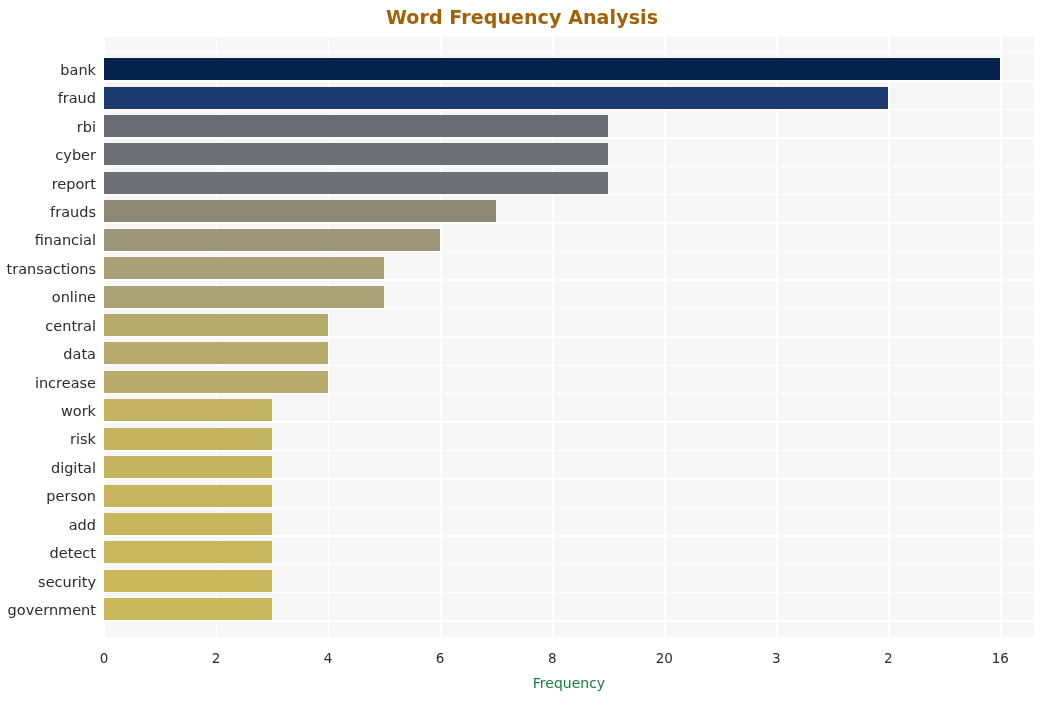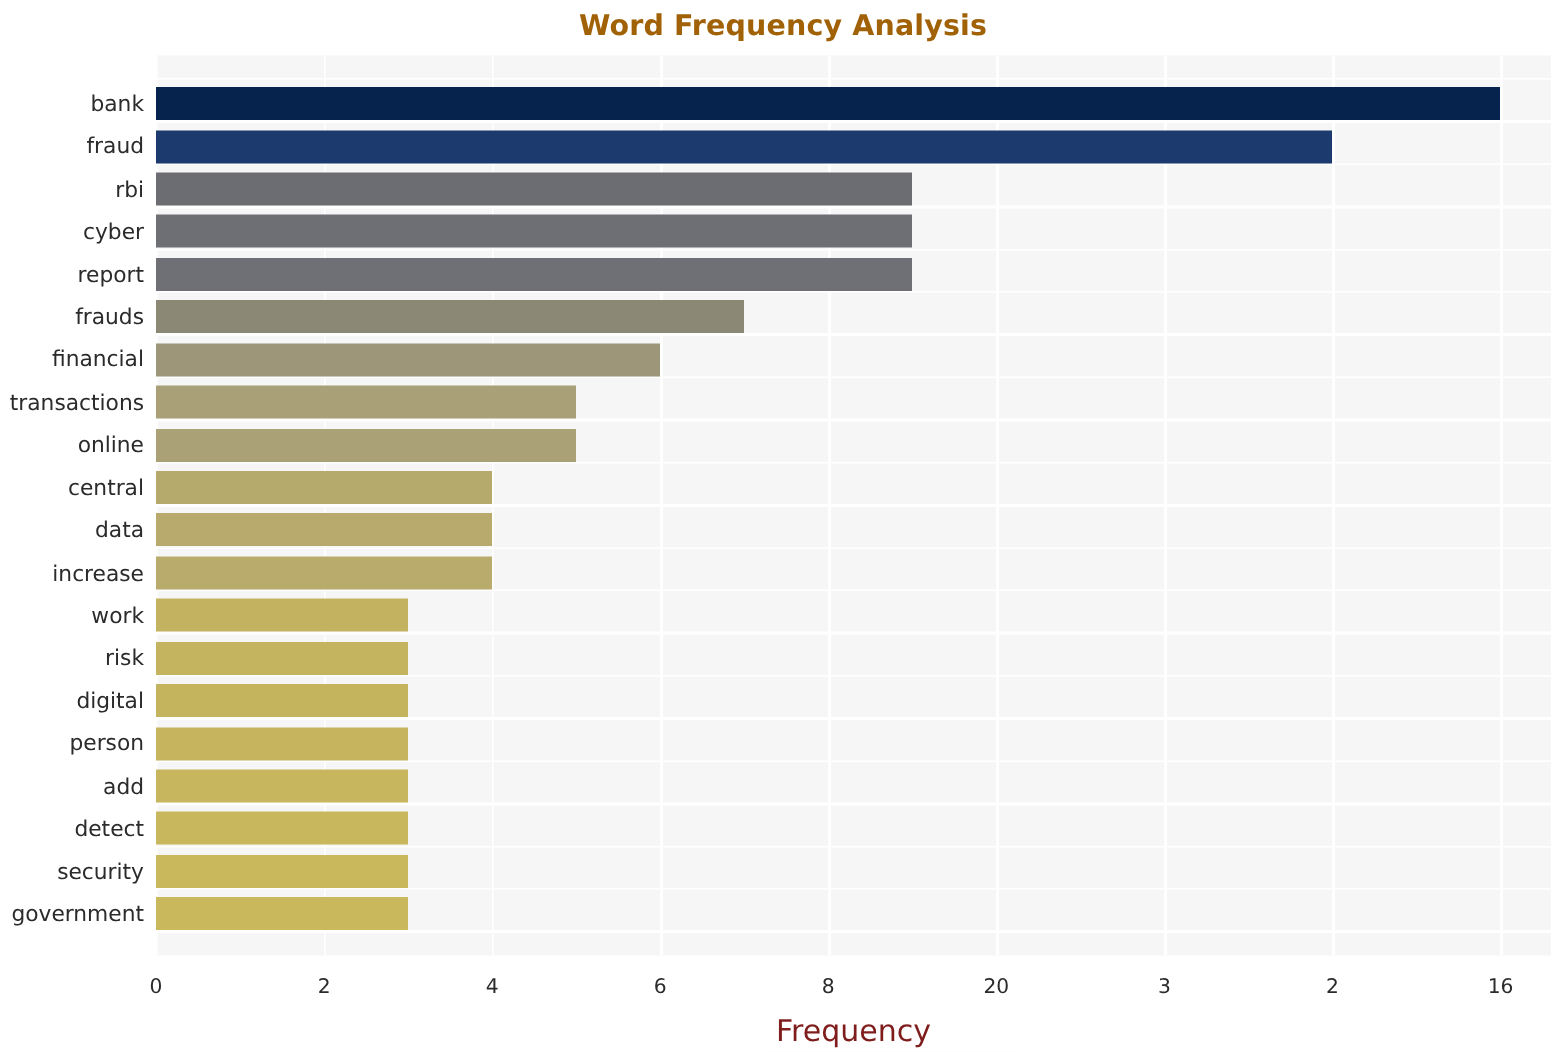--- a/index.html
+++ b/index.html
@@ -95,22 +95,22 @@
     font-size: 13.5px;
     color: #2b2b2b;
   }
 
   #xlabel {
     position: absolute;
     left: 104px;
     top: 675px;
     width: 930px;
     text-align: center;
-    font-size: 20px;
-    color: #7f1d1d;
+    font-size: 14px;
+    color: #15803d;
   }
 </style>
 </head>
 <body>
 
 <div id="figure">
 
   <div id="chart-title">Word Frequency Analysis</div>
 
   <div id="plot-area">

